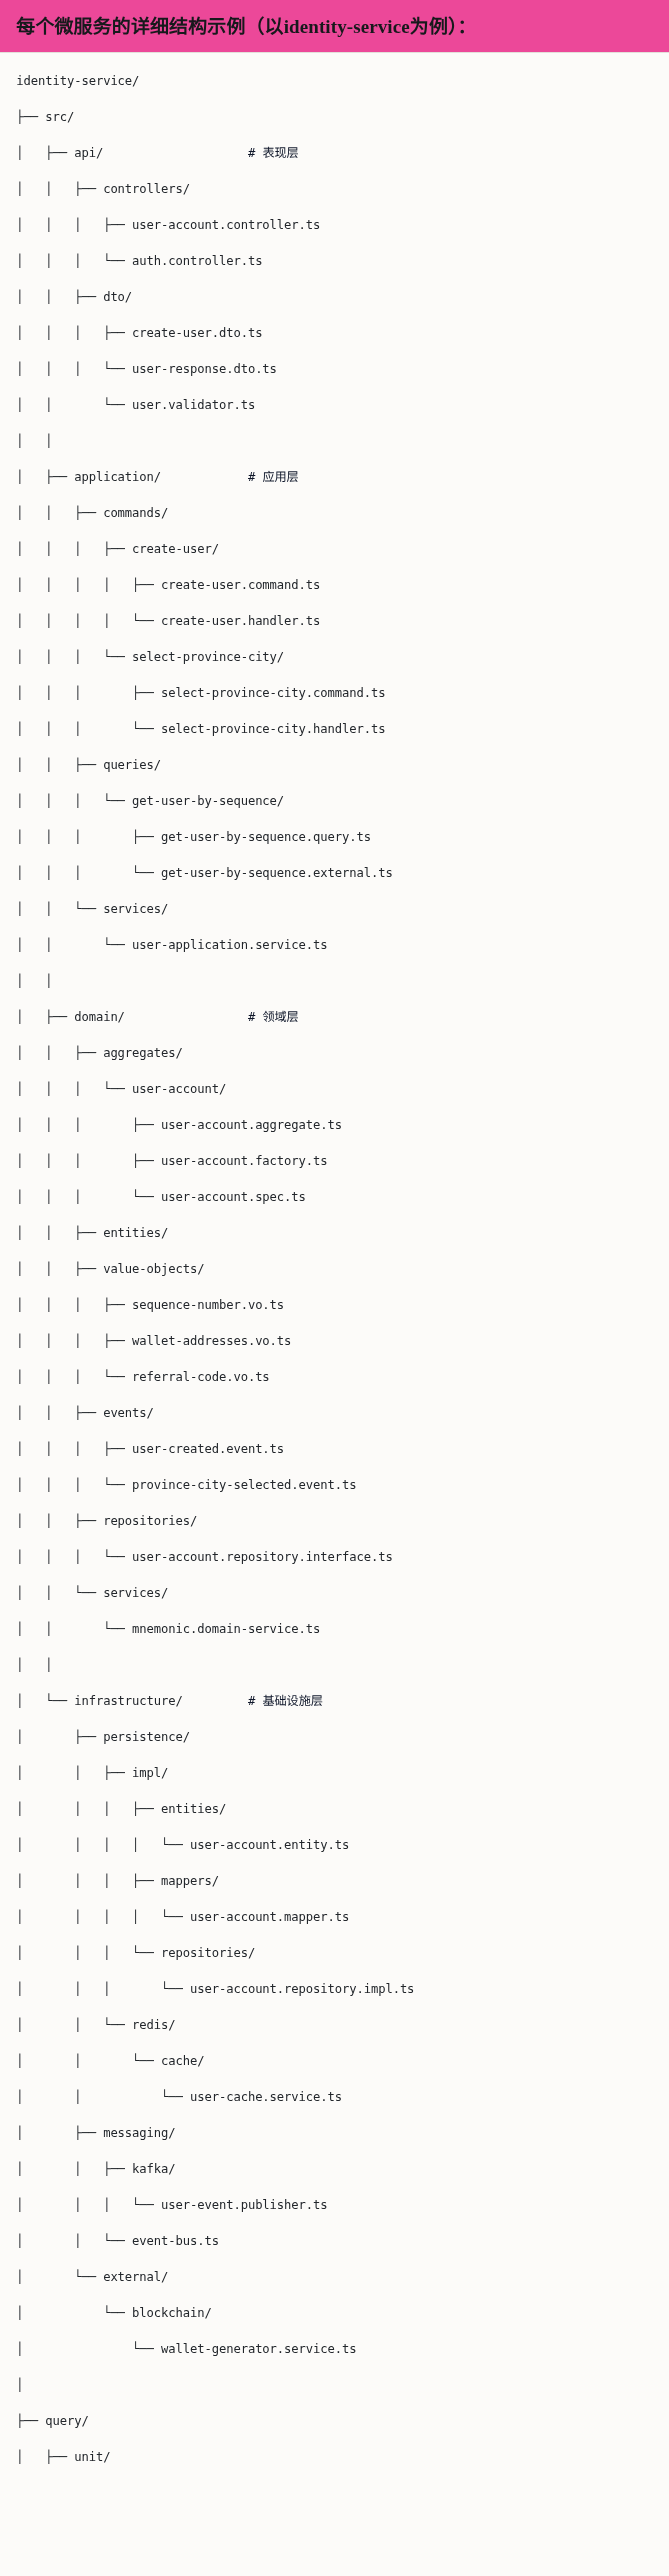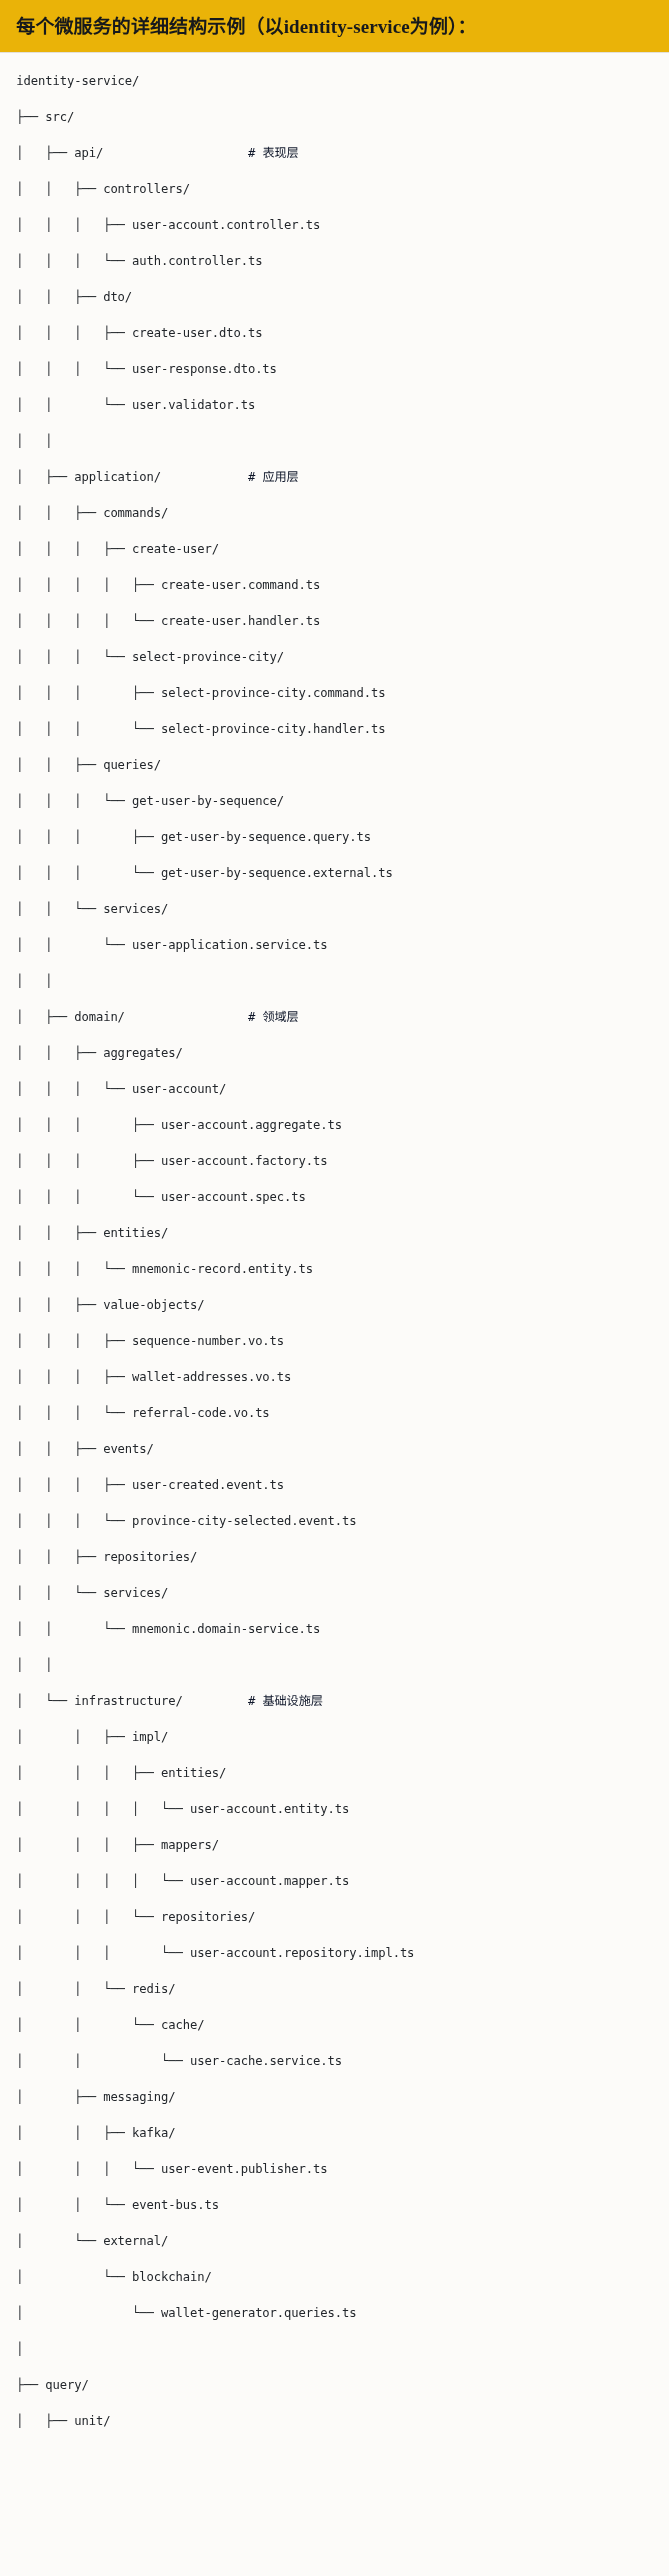--- a/index.html
+++ b/index.html
@@ -18,21 +18,21 @@
   .page {
     width: 669px;
     box-sizing: border-box;
     background: #fbfaf8;
   }
 
   
   .doc-header {
     box-sizing: border-box;
     padding: 13.8px 16.3px 12.5px 16.3px;
-    background: #eab308;
+    background: #ec4899;
     border-bottom: 0.6px solid #e3e0da;
   }
   .doc-title {
     margin: 0;
     font-size: 19px;
     line-height: 1.35;
     font-weight: bold;
     letter-spacing: 0.1px;
     color: #17191c;
     font-family: "Liberation Serif", "DejaVu Serif", serif;
@@ -99,50 +99,51 @@
 <span class="tree-line"><span>│   │   └── services/</span></span>
 <span class="tree-line"><span>│   │       └── user-application.service.ts</span></span>
 <span class="tree-line"><span>│   │</span></span>
 <span class="tree-line"><span>│   ├── domain/                 </span><span class="cmt"># 领域层</span></span>
 <span class="tree-line"><span>│   │   ├── aggregates/</span></span>
 <span class="tree-line"><span>│   │   │   └── user-account/</span></span>
 <span class="tree-line"><span>│   │   │       ├── user-account.aggregate.ts</span></span>
 <span class="tree-line"><span>│   │   │       ├── user-account.factory.ts</span></span>
 <span class="tree-line"><span>│   │   │       └── user-account.spec.ts</span></span>
 <span class="tree-line"><span>│   │   ├── entities/</span></span>
-<span class="tree-line"><span>│   │   │   └── mnemonic-record.entity.ts</span></span>
 <span class="tree-line"><span>│   │   ├── value-objects/</span></span>
 <span class="tree-line"><span>│   │   │   ├── sequence-number.vo.ts</span></span>
 <span class="tree-line"><span>│   │   │   ├── wallet-addresses.vo.ts</span></span>
 <span class="tree-line"><span>│   │   │   └── referral-code.vo.ts</span></span>
 <span class="tree-line"><span>│   │   ├── events/</span></span>
 <span class="tree-line"><span>│   │   │   ├── user-created.event.ts</span></span>
 <span class="tree-line"><span>│   │   │   └── province-city-selected.event.ts</span></span>
 <span class="tree-line"><span>│   │   ├── repositories/</span></span>
+<span class="tree-line"><span>│   │   │   └── user-account.repository.interface.ts</span></span>
 <span class="tree-line"><span>│   │   └── services/</span></span>
 <span class="tree-line"><span>│   │       └── mnemonic.domain-service.ts</span></span>
 <span class="tree-line"><span>│   │</span></span>
 <span class="tree-line"><span>│   └── infrastructure/         </span><span class="cmt"># 基础设施层</span></span>
+<span class="tree-line"><span>│       ├── persistence/</span></span>
 <span class="tree-line"><span>│       │   ├── impl/</span></span>
 <span class="tree-line"><span>│       │   │   ├── entities/</span></span>
 <span class="tree-line"><span>│       │   │   │   └── user-account.entity.ts</span></span>
 <span class="tree-line"><span>│       │   │   ├── mappers/</span></span>
 <span class="tree-line"><span>│       │   │   │   └── user-account.mapper.ts</span></span>
 <span class="tree-line"><span>│       │   │   └── repositories/</span></span>
 <span class="tree-line"><span>│       │   │       └── user-account.repository.impl.ts</span></span>
 <span class="tree-line"><span>│       │   └── redis/</span></span>
 <span class="tree-line"><span>│       │       └── cache/</span></span>
 <span class="tree-line"><span>│       │           └── user-cache.service.ts</span></span>
 <span class="tree-line"><span>│       ├── messaging/</span></span>
 <span class="tree-line"><span>│       │   ├── kafka/</span></span>
 <span class="tree-line"><span>│       │   │   └── user-event.publisher.ts</span></span>
 <span class="tree-line"><span>│       │   └── event-bus.ts</span></span>
 <span class="tree-line"><span>│       └── external/</span></span>
 <span class="tree-line"><span>│           └── blockchain/</span></span>
-<span class="tree-line"><span>│               └── wallet-generator.queries.ts</span></span>
+<span class="tree-line"><span>│               └── wallet-generator.service.ts</span></span>
 <span class="tree-line"><span>│</span></span>
 <span class="tree-line"><span>├── query/</span></span>
 <span class="tree-line"><span>│   ├── unit/</span></span>
 
 
 
 
 
 
 

